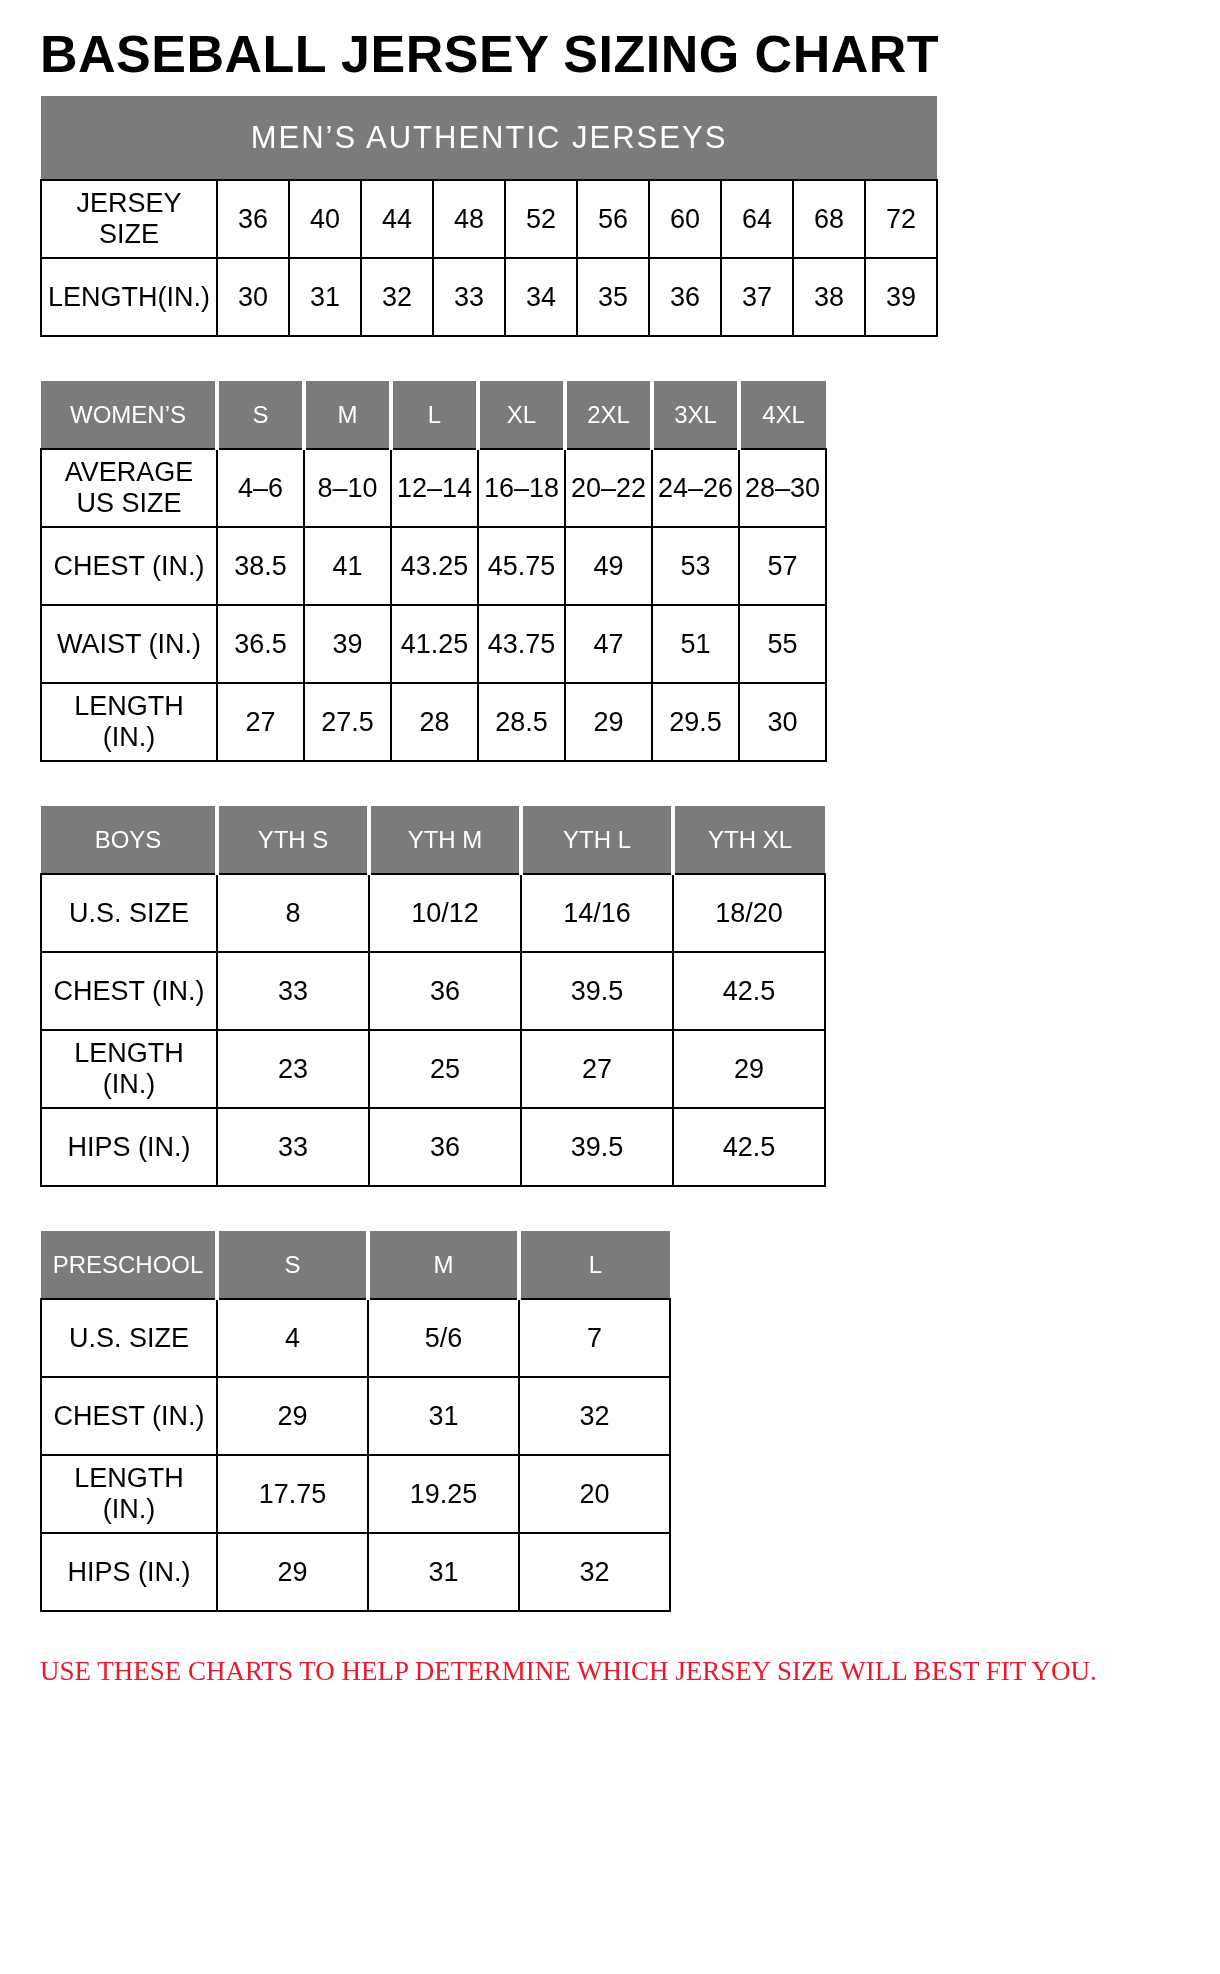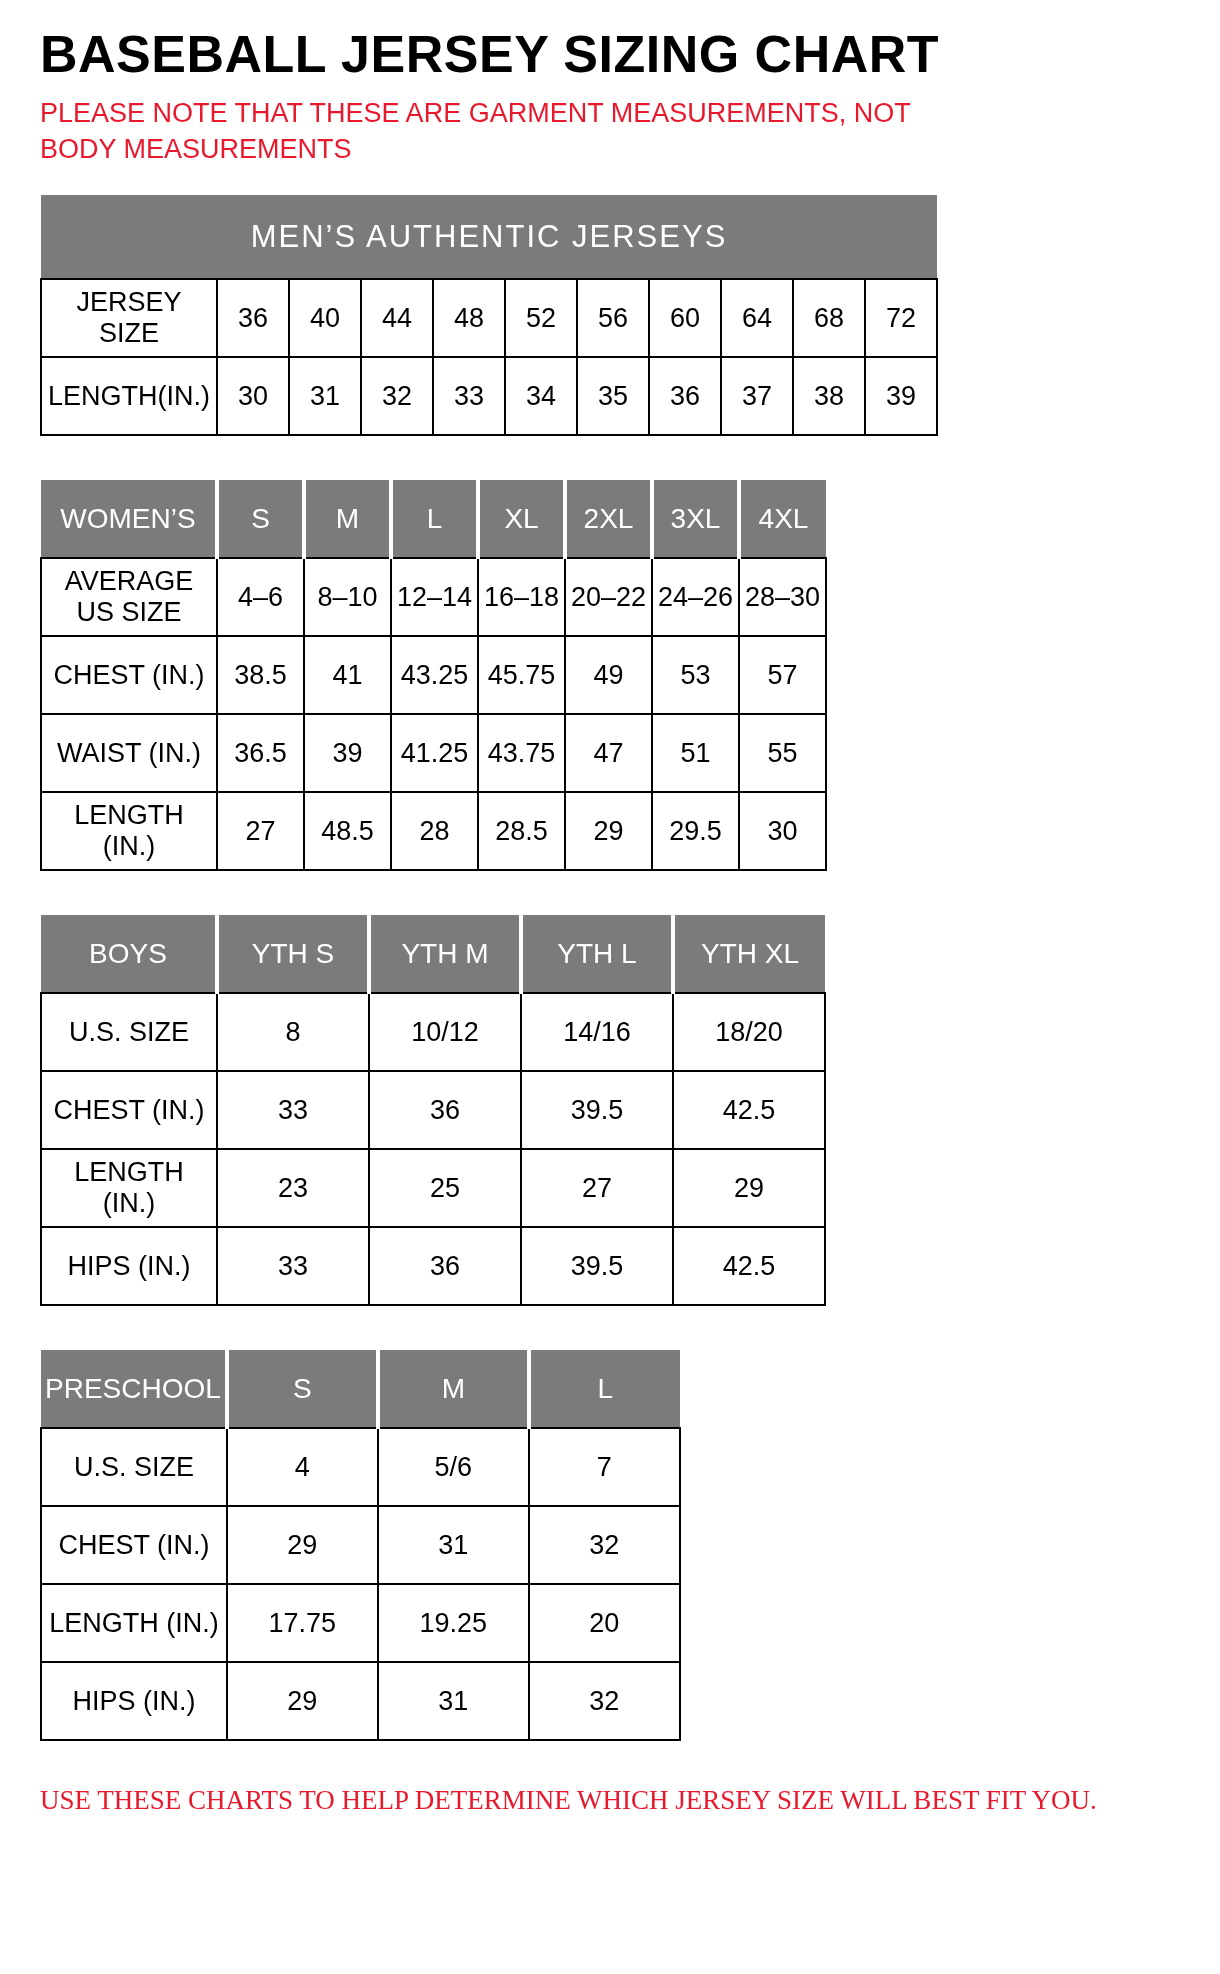--- a/index.html
+++ b/index.html
@@ -52,40 +52,39 @@
     color: #fff;
     font-size: 31px;
     letter-spacing: 2px;
     height: 84px;
     border: none;
     text-align: center;
   }
   tr.gh th {
     background: var(--header_gray, #7b7b7b);
     color: #fff;
-    font-size: 28px;
-    height: 78px;
+    font-size: 24px;
+    height: 68px;
     border: none;
     border-left: 4px solid #fff;
   }
   tr.gh th:first-child { border-left: none; }
   .footer {
     color: var(--accent_red, #e8192d);
     font-size: 27px;
     margin: 10px 0 0 0;
     font-family: Liberation Serif, serif;
   }
 </style>
 </head>
 <body>
 
 <div class="page">
 
   <h1 class="title">BASEBALL JERSEY SIZING CHART</h1>
-  <p class="note">PLEASE NOTE THAT THESE ARE GARMENT MEASUREMENTS, NOT BODY MEASUREMENTS</p>
 
   <table class="t">
     <colgroup>
       <col style="width:176px">
       <col style="width:72px">
         <col style="width:72px">
         <col style="width:72px">
         <col style="width:72px">
         <col style="width:72px">
       <col style="width:72px">
@@ -179,21 +178,21 @@
         <td>39</td>
         <td>41.25</td>
         <td>43.75</td>
         <td>47</td>
         <td>51</td>
         <td>55</td>
       </tr>
       <tr>
         <td>LENGTH (IN.)</td>
         <td>27</td>
-        <td>48.5</td>
+        <td>27.5</td>
         <td>28</td>
         <td>28.5</td>
         <td>29</td>
         <td>29.5</td>
         <td>30</td>
       </tr>
     </tbody>
   </table>
 
   <table class="t">

